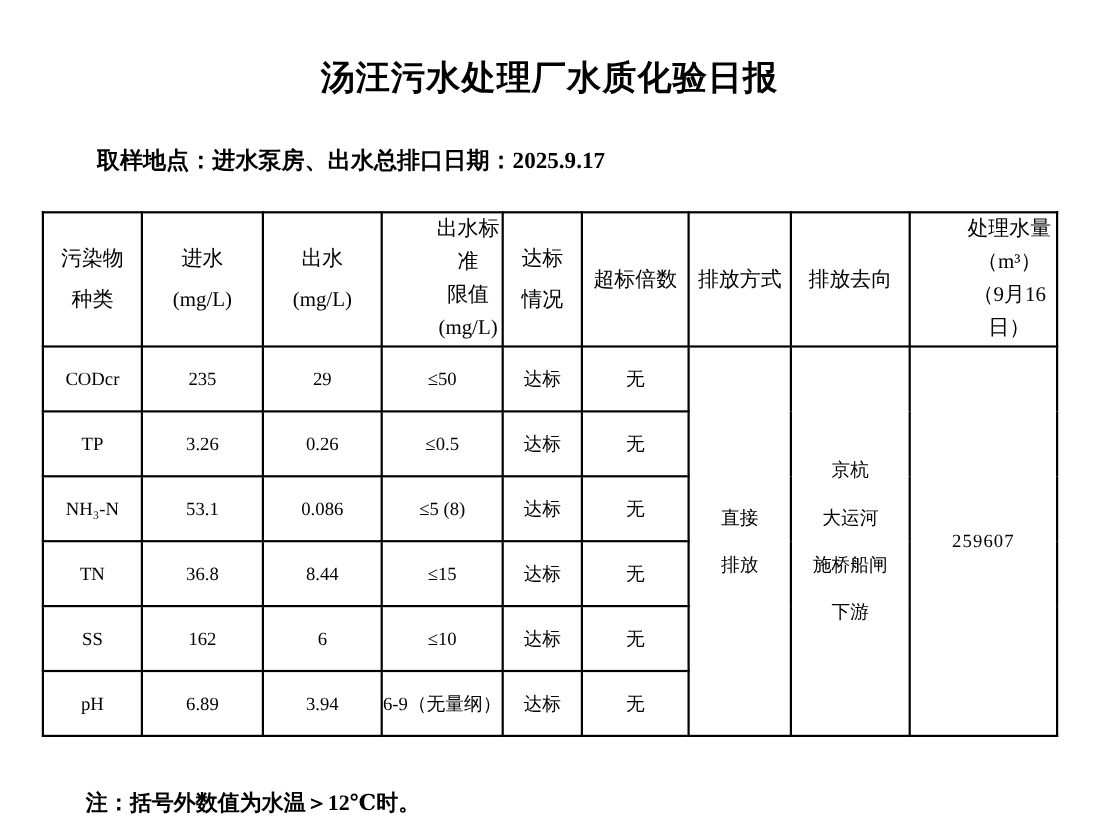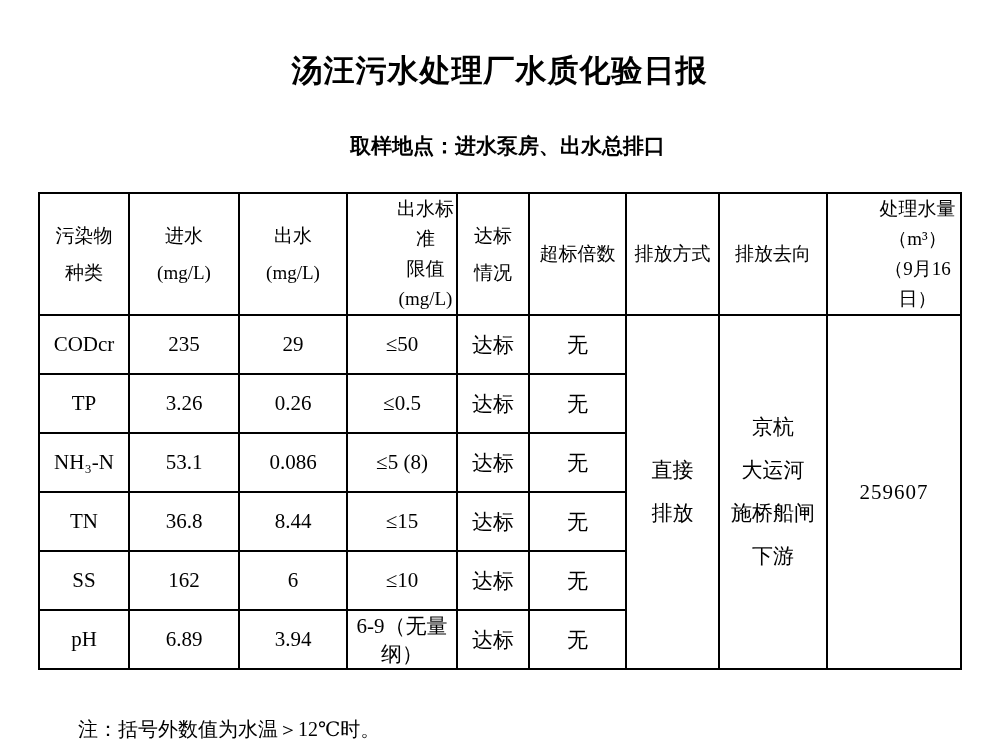--- a/index.html
+++ b/index.html
@@ -6,53 +6,54 @@
   .page {
     width: 999px; height: 744px; background: #ffffff; color: #000000;
     font-family: "Liberation Serif", "DejaVu Serif", serif;
     position: relative; overflow: hidden;
   }
   .title {
     padding-top: 50px; text-align: center;
     font-size: 31px; font-weight: bold; letter-spacing: 1px;
   }
   .info-row {
-    display: flex; justify-content: center;
+    display: flex; justify-content: flex-start;
     margin: 40px 72px 0 88px;
     font-size: 21px; font-weight: bold;
   }
   table.report {
     border-collapse: collapse; table-layout: fixed;
     margin: 32px 0 0 38px; width: 922px; font-family: Liberation Serif, serif;
   }
   .report th, .report td {
     border: 2px solid #000000; text-align: center; vertical-align: middle;
     padding: 0; font-weight: normal; overflow: hidden;
   }
   .report th { height: 94px; font-size: 19px; }
-  .report td { height: 57px; font-size: 21px; }
+  .report td { height: 57px; font-size: 17px; }
   .hdr-line { line-height: 37px; }
   .hdr-line-sm { line-height: 30px; padding-left: 47px; }
   .merged-line { line-height: 43px; }
   .volume-cell { font-size: 28px; letter-spacing: 1px; }
   .limit-ph { font-size: 14px; }
   .note {
     margin: 46px 0 0 78px;
-    font-size: 20px; font-weight: normal;
+    font-size: 20px; font-weight: bold;
   }
 </style>
 </head>
 <body>
 
 <div class="page">
 
   <div class="title">汤汪污水处理厂水质化验日报</div>
 
   <div class="info-row">
     <span>取样地点：进水泵房、出水总排口</span>
+    <span>日期：2025.9.17</span>
   </div>
 
   <table class="report">
     <colgroup>
       <col style="width:90px">
         <col style="width:110px">
         <col style="width:108px">
       <col style="width:110px">
         <col style="width:72px">
         <col style="width:97px">

